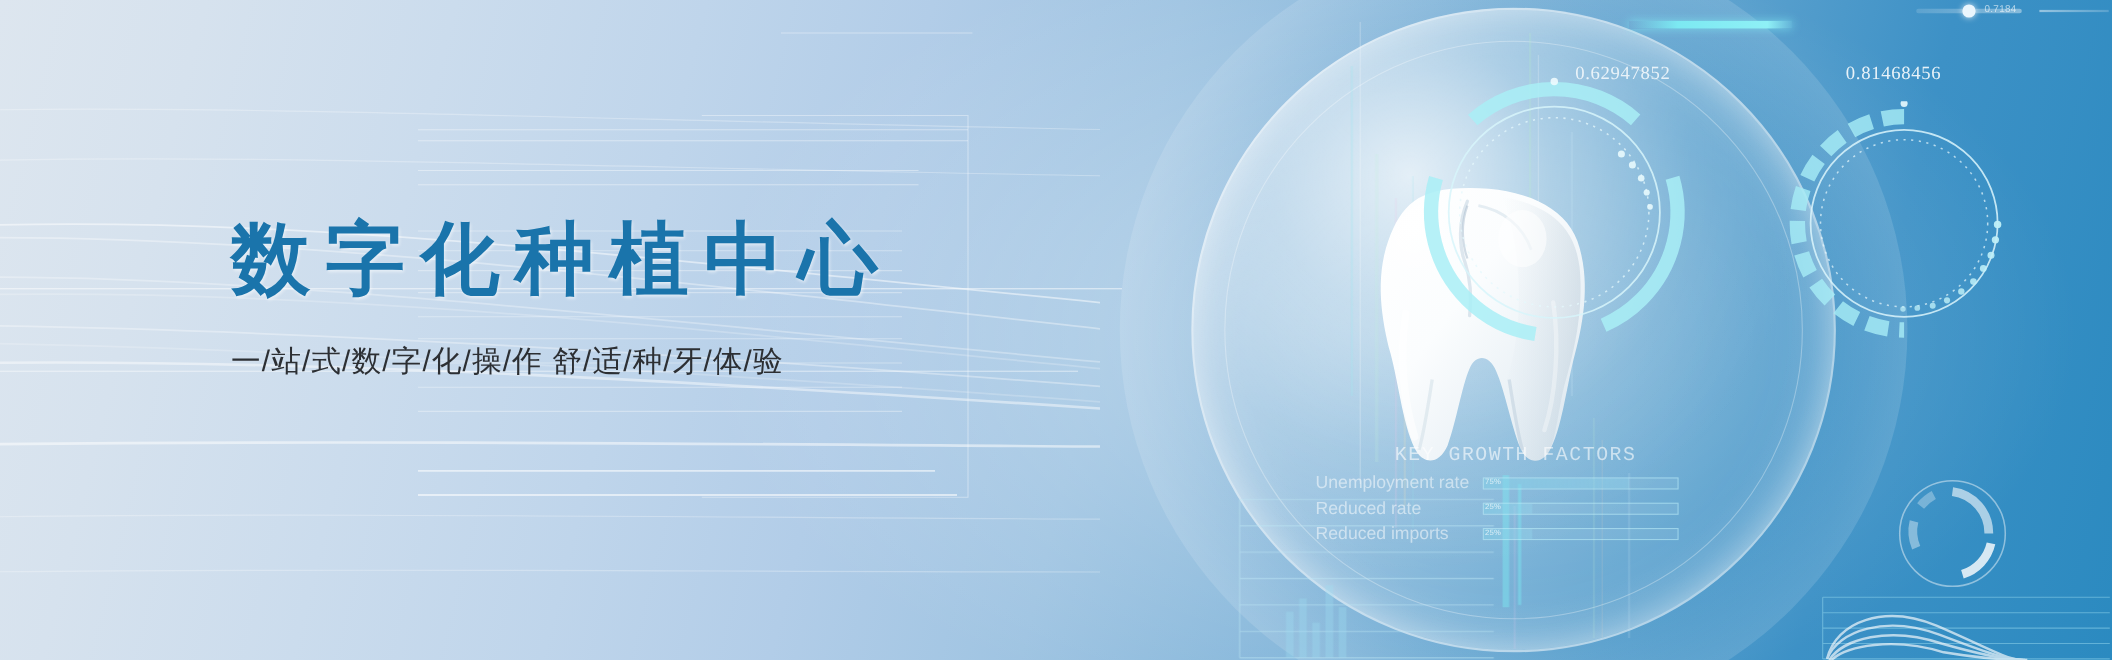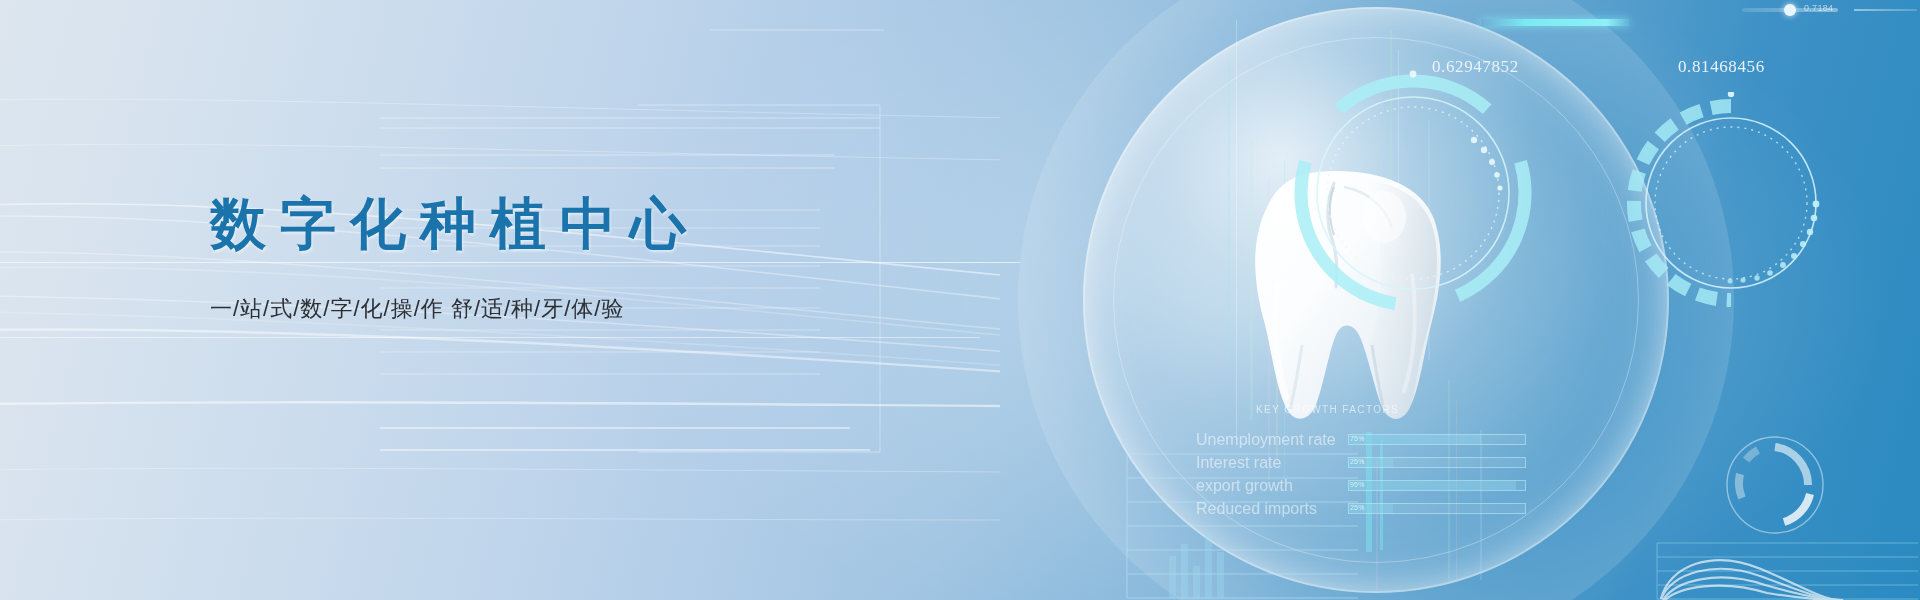--- a/index.html
+++ b/index.html
@@ -86,22 +86,22 @@
   
   #accent-bar {
     position:absolute; left:1481px; top:19px; width:148px; height:7px;
     background:linear-gradient(90deg, rgba(120,235,245,0.0), #7ce9f2 30%, #8ff0f6 85%, rgba(140,240,250,0.25));
     box-shadow:0 0 9px rgba(130,235,245,0.7);
   }
 
   
   #kgf { position:absolute; left:1196px; top:404px; width:330px; }
   #kgf .kgf-title {
-    position:absolute; left:60px; top:0; font-size:10px; letter-spacing:1.4px;
-    color:rgba(255,255,255,0.60); white-space:nowrap;
+    position:absolute; left:72px; top:0; font-size:18px; letter-spacing:1.4px;
+    color:rgba(255,255,255,0.60); white-space:nowrap;font-family:Liberation Mono, monospace;
   }
   #kgf .rows { position:absolute; left:0; top:27px; width:330px; }
   #kgf .row { position:relative; height:18px; margin-bottom:5px; }
   #kgf .row .lab {
     position:absolute; left:0; top:0; font-size:16px; white-space:nowrap;
     color:rgba(255,255,255,0.52);
   }
   #kgf .row .bar {
     position:absolute; left:152px; top:3px; height:11px; width:178px;
     border:1px solid rgba(190,240,250,0.55);
@@ -120,27 +120,27 @@
   .gridblock { position:absolute; }
   #gb-left  { left:1125px; top:452px; width:235px; height:148px; }
   #gb-right { left:1655px; top:535px; width:265px; height:65px; }
 
   
   .streaks { position:absolute; left:1180px; top:0; width:420px; height:600px; }
 
   
   #text-block { position:absolute; left:210px; top:200px; }
   #headline {
-    font-size:56px; font-weight:700; color:#1a74ab; letter-spacing:14px;
+    font-size:72px; font-weight:700; color:#1a74ab; letter-spacing:14px;
     line-height:1.0; white-space:nowrap;
-    font-family:Liberation Mono, monospace;
+    font-family:Liberation Sans, sans-serif;
     text-shadow:1px 2px 3px rgba(255,255,255,0.55);
   }
   #subtitle {
-    margin-top:38px; font-size:22px; color:#2c2f33; letter-spacing:1px;
+    margin-top:38px; font-size:27px; color:#2c2f33; letter-spacing:1px;
     white-space:nowrap; font-family:"Liberation Sans", sans-serif;
   }
   
   .hair { position:absolute; background:rgba(255,255,255,0.62); height:1px; }
   #hair-1 { left:0;  top:262px; width:1020px; }
   #hair-2 { left:0;  top:337px; width:980px;  background:rgba(255,255,255,0.50); }
 </style>
 </head>
 <body>
 
@@ -376,32 +376,25 @@
     <div class="kgf-title">KEY GROWTH FACTORS</div>
     <div class="rows">
       <div class="row">
         <div class="lab">Unemployment rate</div>
         <div class="bar">
             <div class="fill" style="width:75%"></div>
           </div>
         <div class="pct">75%</div>
       </div>
       <div class="row">
-        <div class="lab">Interest rate</div>
+        <div class="lab">Reduced rate</div>
         <div class="bar">
             <div class="fill" style="width:25%"></div>
           </div>
         <div class="pct">25%</div>
-      </div>
-      <div class="row">
-        <div class="lab">export growth</div>
-        <div class="bar">
-            <div class="fill" style="width:95%"></div>
-          </div>
-        <div class="pct">95%</div>
       </div>
       <div class="row">
         <div class="lab">Reduced imports</div>
         <div class="bar">
             <div class="fill" style="width:25%"></div>
           </div>
         <div class="pct">25%</div>
       </div>
     </div>
   </div>

